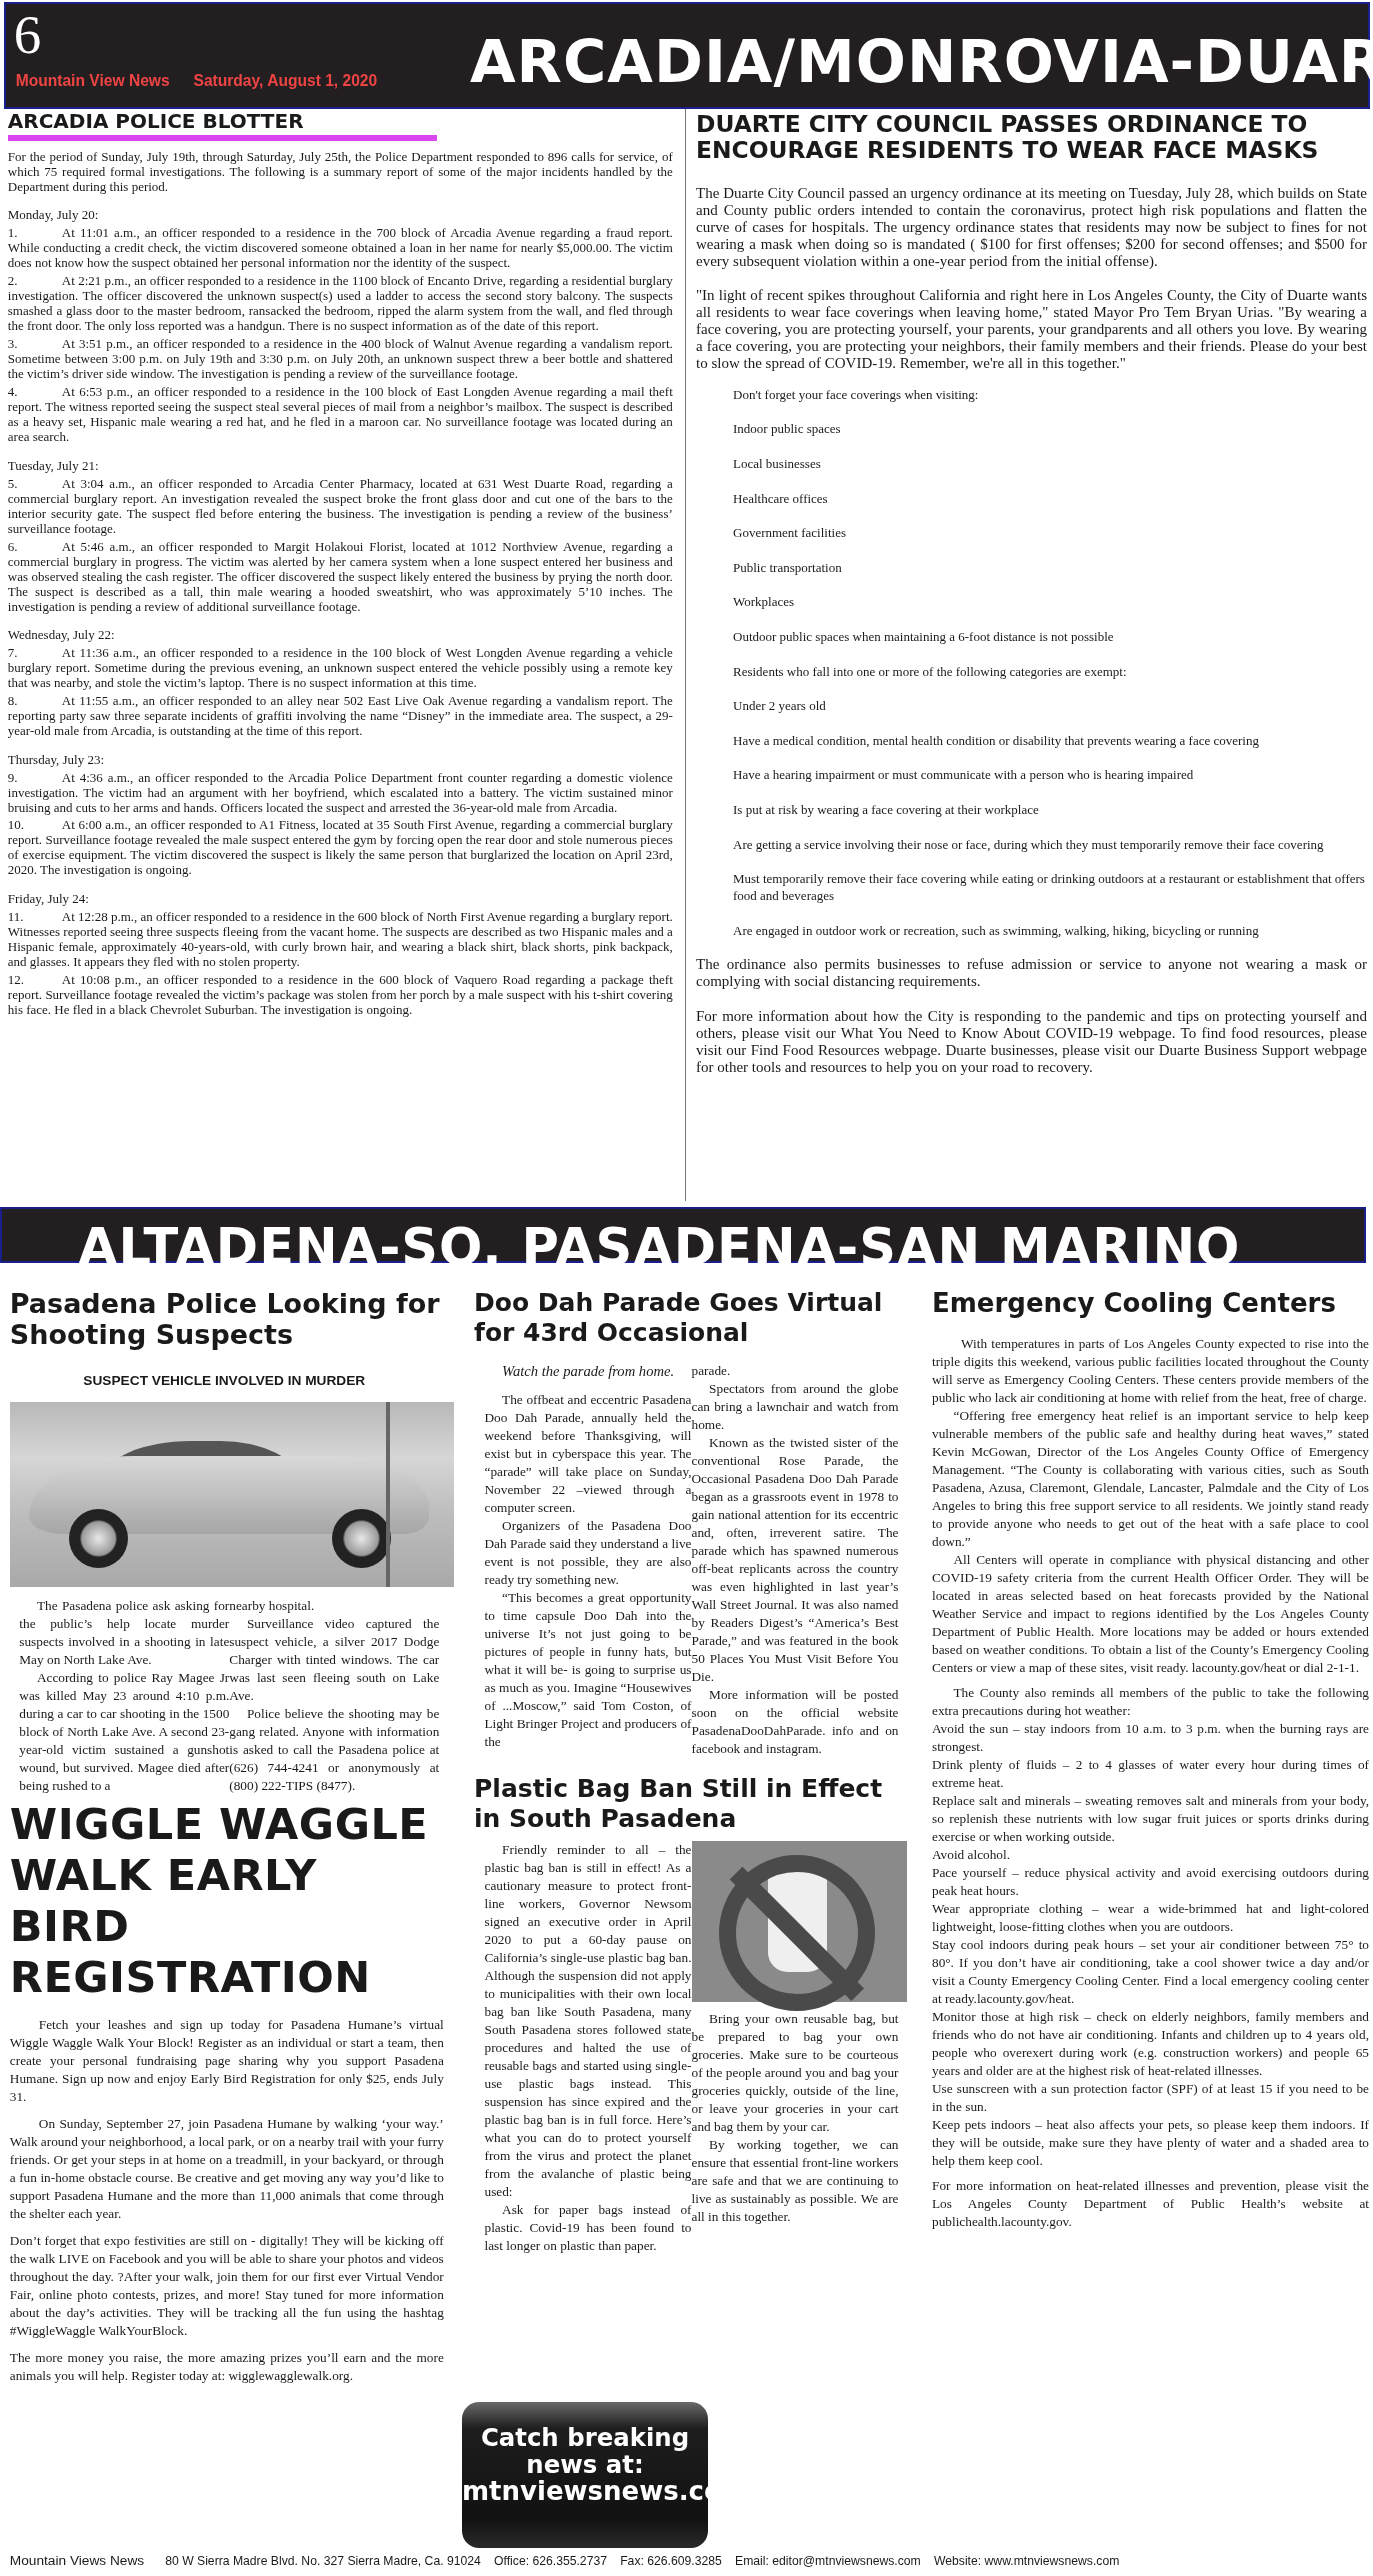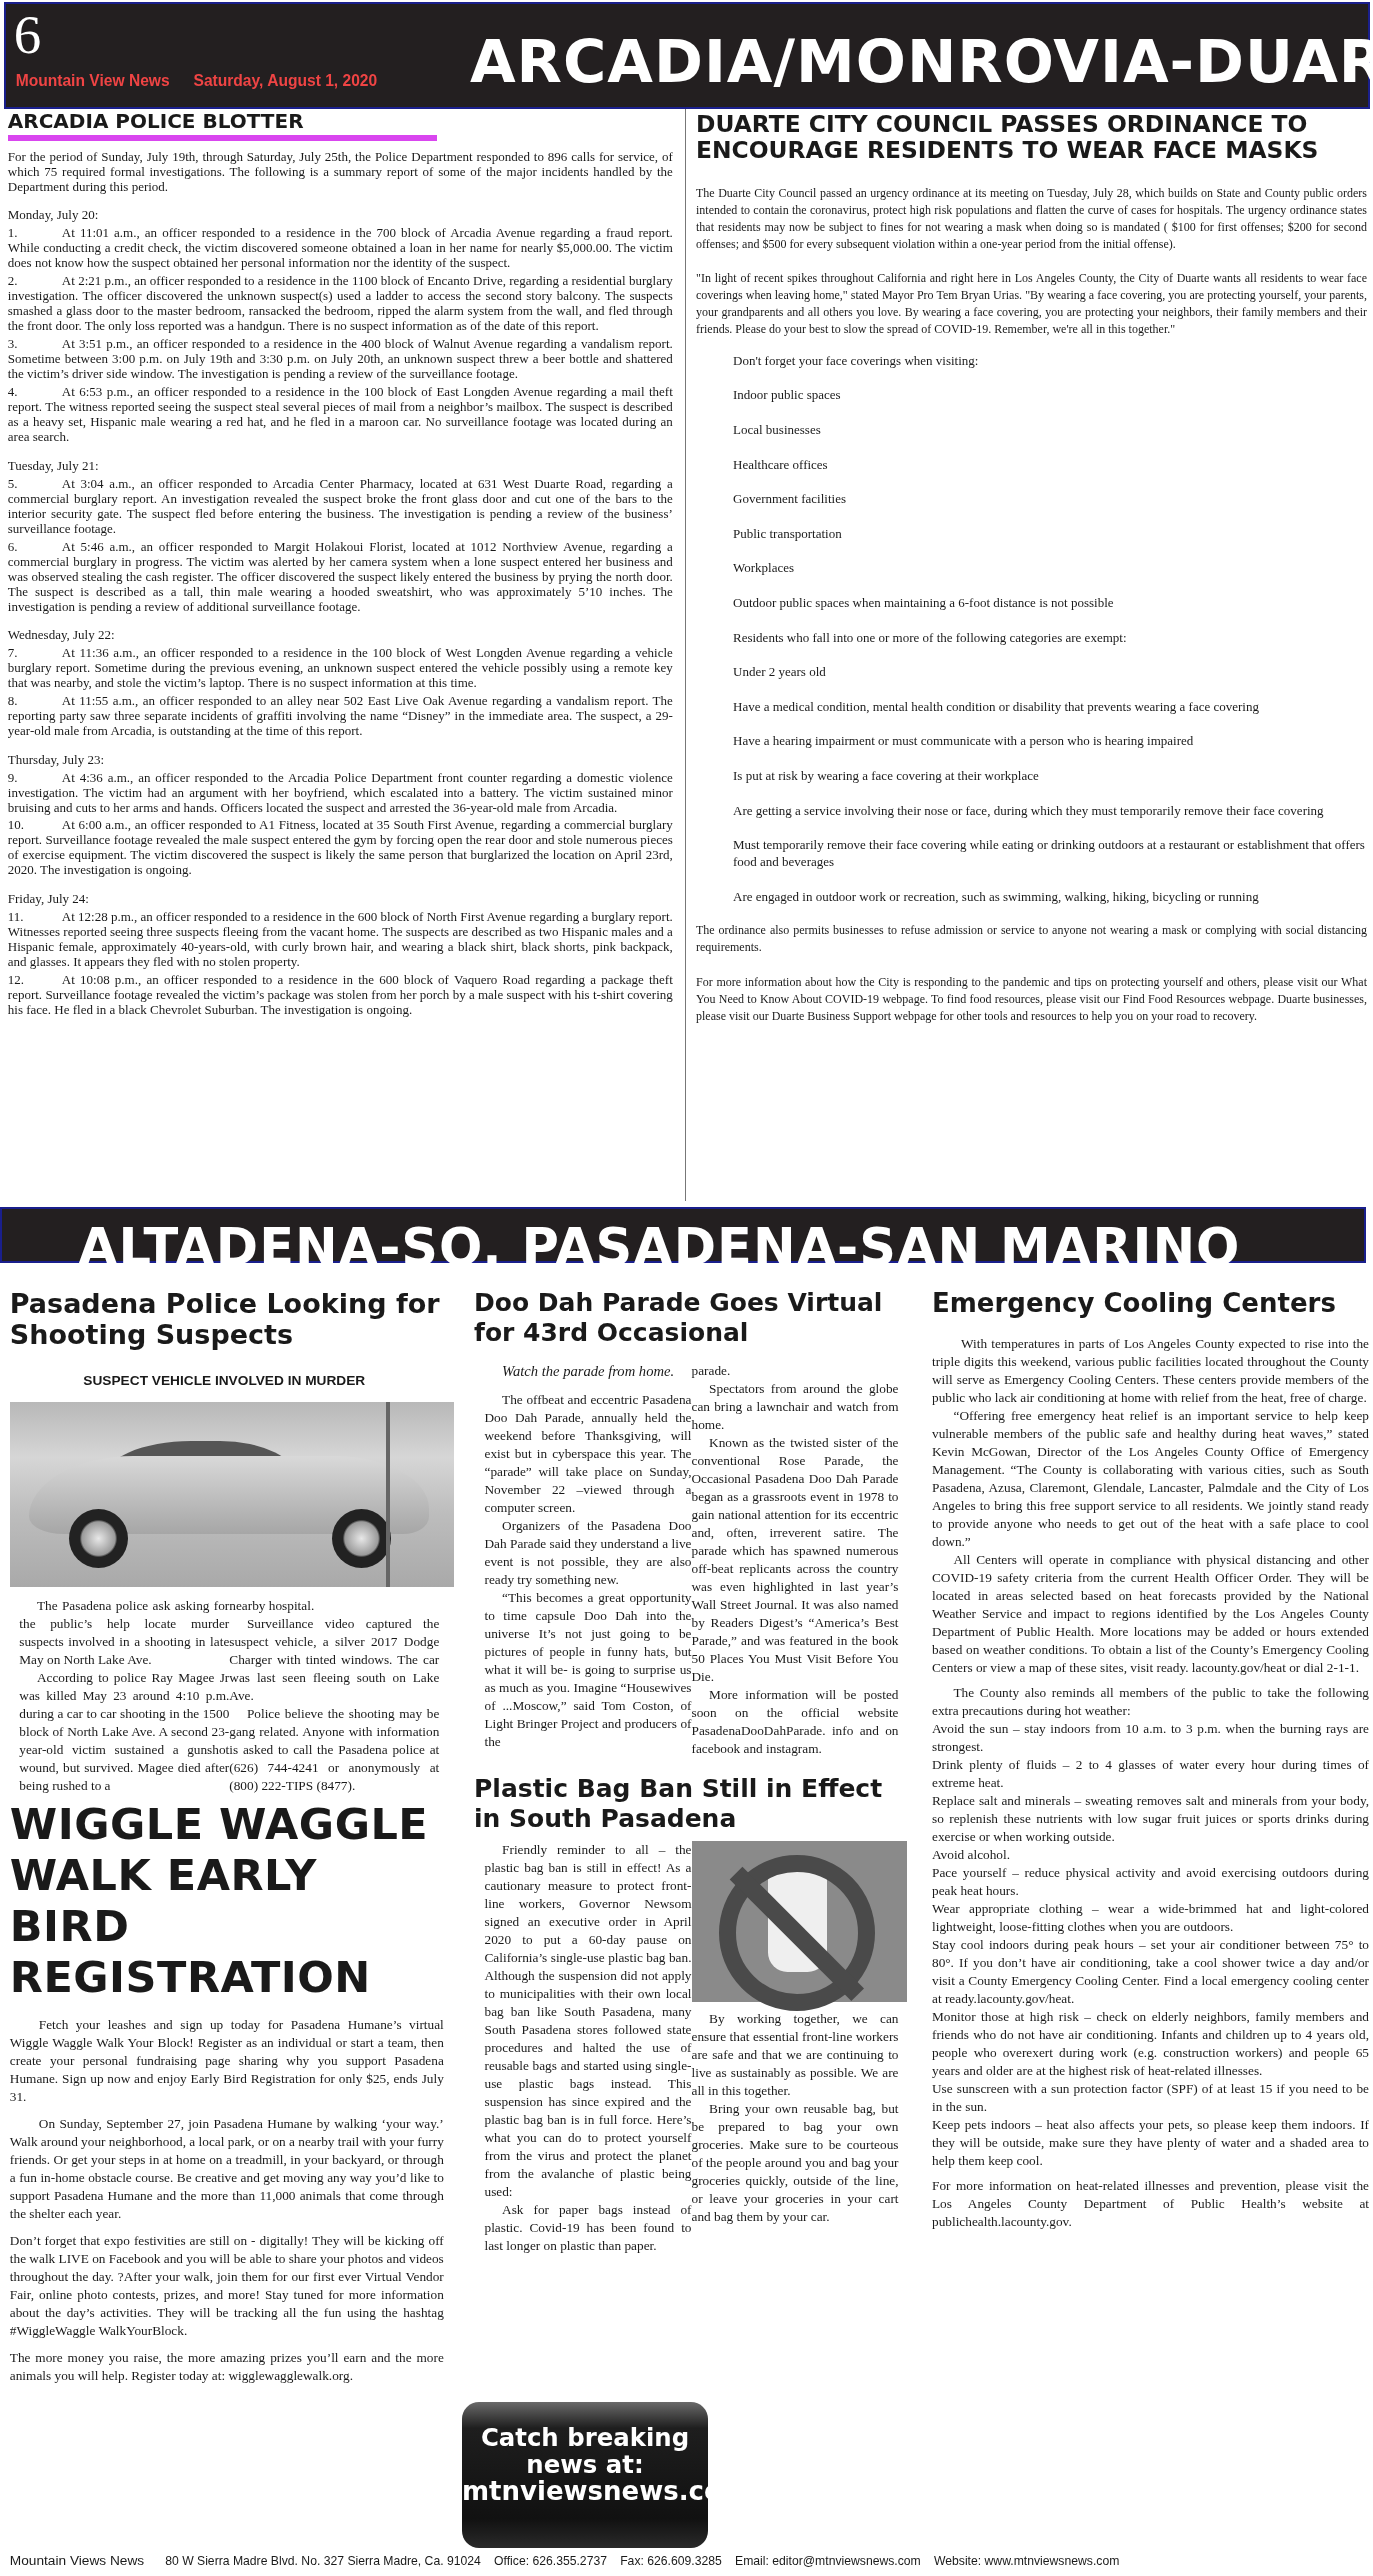--- a/index.html
+++ b/index.html
@@ -21,21 +21,21 @@
   .blotter p { font-size: 13px; line-height: 15px; text-align: justify; margin-top: 2.9px; }
   .blotter .day { margin-top: 13.7px; }
   .blotter .item { text-indent: 0; }
   .blotter .item .num { display: inline-block; width: 54px; }
 
   .col-divider { position: absolute; left: 685px; top: 109px; width: 1px; height: 1092px; background: #777; }
 
   
   .duarte { position: absolute; left: 696px; top: 111px; width: 671px; }
   .duarte-title { font-family: "DejaVu Sans", sans-serif; font-weight: bold; font-size: 23.4px; line-height: 26px; letter-spacing: 0; color: #1a1a1a; }
-  .duarte p { font-size: 12px; line-height: 17px; text-align: justify; margin-top: 17.6px; }
+  .duarte p { font-size: 15px; line-height: 17px; text-align: justify; margin-top: 17.6px; }
   .duarte p.first { margin-top: 21.5px; }
   .duarte ul { list-style: none; margin-top: 13.7px; }
   .duarte li { padding-left: 37px; font-size: 13px; line-height: 17px; margin-top: 17.6px; }
   .duarte li:first-child { margin-top: 0; }
 
   
   .banner2 { position: absolute; left: 0px; top: 1207px; width: 1366px; height: 56px; background: #231f20; border: 2px solid #1a1f8c; }
   .banner2-title { position: absolute; left: 76px; top: 5.9px; color: #fff; font-family: "DejaVu Sans", sans-serif; font-weight: bold; font-size: 51px; letter-spacing: 1px; white-space: nowrap; line-height: 66px; }
 
   
@@ -211,22 +211,22 @@
       <div class="c">
         <p>Friendly reminder to all – the plastic bag ban is still in effect! As a cautionary measure to protect front-line workers, Governor Newsom signed an executive order in April 2020 to put a 60-day pause on California’s single-use plastic bag ban. Although the suspension did not apply to municipalities with their own local bag ban like South Pasadena, many South Pasadena stores followed state procedures and halted the use of reusable bags and started using single-use plastic bags instead. This suspension has since expired and the plastic bag ban is in full force. Here’s what you can do to protect yourself from the virus and protect the planet from the avalanche of plastic being used:</p>
         <p>Ask for paper bags instead of plastic. Covid-19 has been found to last longer on plastic than paper.</p>
       </div>
       <div class="c">
         <div class="plastic-img">
           <div class="bag"></div>
           <div class="ban-circle"></div>
           <div class="ban-slash"></div>
         </div>
+        <p>Bring your own reusable bag, but be prepared to bag your own groceries. Make sure to be courteous of the people around you and bag your groceries quickly, outside of the line, or leave your groceries in your cart and bag them by your car.</p>
         <p>By working together, we can ensure that essential front-line workers are safe and that we are continuing to live as sustainably as possible. We are all in this together.</p>
-        <p>Bring your own reusable bag, but be prepared to bag your own groceries. Make sure to be courteous of the people around you and bag your groceries quickly, outside of the line, or leave your groceries in your cart and bag them by your car.</p>
       </div>
     </div>
   </div>
 </section>
 
 <div class="promo">
   <div>Catch breaking</div>
   <div>news at:</div>
   <div class="url">mtnviewsnews.com</div>
 </div>

